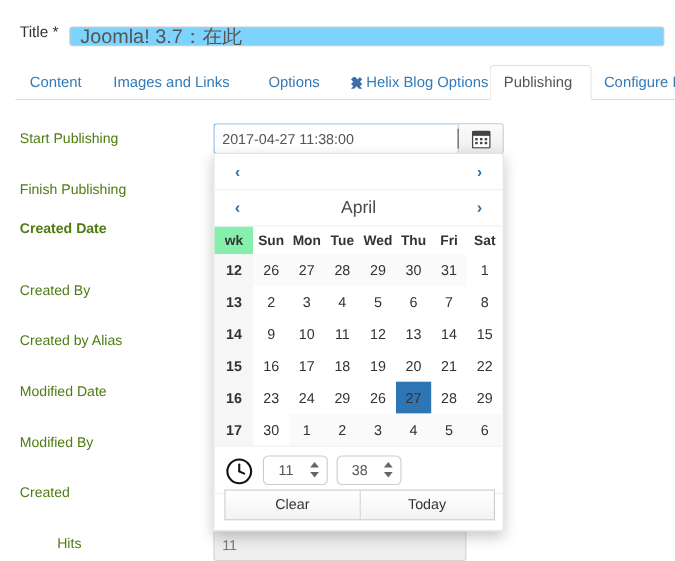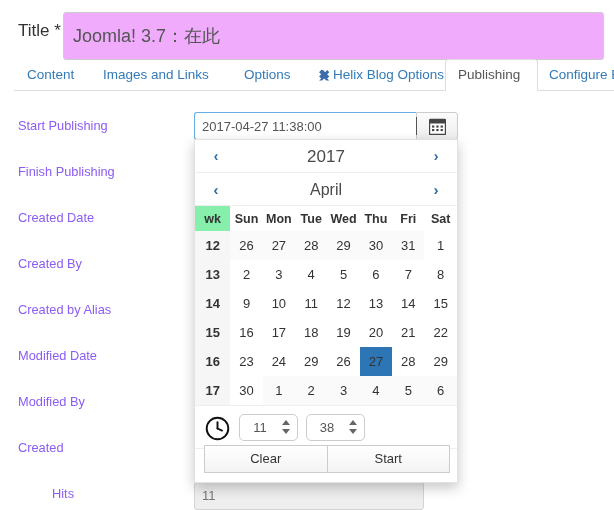--- a/index.html
+++ b/index.html
@@ -12,25 +12,25 @@
     overflow: hidden;
   }
   #page { position: relative; width: 614px; height: 510px; overflow: hidden; background:#fff; }
 
   
   #title-row {
     position: absolute; left: 0; top: 12px; width: 614px; height: 34px;
   }
   #title-label {
     position: absolute; left: 18px; top: 9px;
-    font-size: 17px; color: #333; white-space: nowrap;
+    font-size: 14px; color: #333; white-space: nowrap;
   }
   #title-input {
-    position: absolute; left: 63px; top: 0; width: 541px; height: 48px;
-    border: 1px solid #cccccc; border-radius: 3px; background: #f0abfc;
+    position: absolute; left: 63px; top: 12px; width: 541px; height: 18px;
+    border: 1px solid #cccccc; border-radius: 3px; background: #7dd3fc;
     padding: 0 9px; font-size: 18px; color: #555555;
     font-family: "Liberation Sans", sans-serif;
     line-height: 32px; outline: none;
   }
 
   
   #tabs {
     position: absolute; left: 0; top: 59px; width: 614px; height: 32px;
   }
   #tabs-underline {
@@ -50,21 +50,21 @@
     background: #ffffff;
     border: 1px solid #dddddd;
     border-bottom-color: #ffffff;
     z-index: 3;
   }
   .tab-icon { display:inline-block; vertical-align: -2px; margin-right: 3px; }
 
   
   .frow-label {
     position: absolute; left: 18px;
-    font-size: 12.8px; color: #8b5cf6; white-space: nowrap;
+    font-size: 12.8px; color: #4d7c0f; white-space: nowrap;
   }
 
   
   #start-pub-group {
     position: absolute; left: 194px; top: 112px; width: 264px; height: 28px;
     z-index: 4;
   }
   #start-pub-input {
     position: absolute; left: 0; top: 0; width: 222px; height: 28px;
     border: 1px solid #66afe9; border-right: none;
@@ -188,21 +188,21 @@
           <path d="M3.2 1.1 1.1 3.2l2.1 2.1L1.1 7.4 3.2 9.5 1.1 11.6h3l2.1-2.1 2.1 2.1h3L9.2 9.5l2.1-2.1-2.1-2.1 2.1-2.1-2.1-2.1-2.1 2.1-2.1-2.1z" fill="#3b6eaa"></path>
         </svg><span>Helix Blog Options</span></div>
       <div class="tab active" style="left: 445px; width: 93px;"><span>Publishing</span></div>
       <div class="tab" style="left: 536px; width: 90px;"><span>Configure E</span></div>
     </div>
   <div id="tabs-underline"></div>
 
   <div id="field-labels">
       <span class="frow-label" style="top: 118px;">Start Publishing</span>
       <span class="frow-label" style="top: 164px;">Finish Publishing</span>
-      <span class="frow-label" style="top: 210px;">Created Date</span>
+      <span class="frow-label" style="top: 200px; font-weight: bold;">Created Date</span>
       <span class="frow-label" style="top: 256px;">Created By</span>
       <span class="frow-label" style="top: 302px;">Created by Alias</span>
       <span class="frow-label" style="top: 348px;">Modified Date</span>
       <span class="frow-label" style="top: 394px;">Modified By</span>
       <span class="frow-label" style="top: 440px;">Created</span>
       <span class="frow-label" style="top: 486px; margin-left: 34px;">Hits</span>
     </div>
 
   <div id="start-pub-group">
     <input id="start-pub-input" type="text" value="2017-04-27 11:38:00" style="">
@@ -222,21 +222,20 @@
       </svg>
     </div>
   </div>
 
   <div id="hits-input">11</div>
 
   <div id="calendar">
 
     <div class="cal-nav" id="cal-year-row">
       <span class="arrow prev">‹</span>
-      <span class="cal-title">2017</span>
       <span class="arrow next">›</span>
     </div>
 
     <div class="cal-nav" id="cal-month-row">
       <span class="arrow prev">‹</span>
       <span class="cal-title">April</span>
       <span class="arrow next">›</span>
     </div>
 
     <table class="cal-grid">
@@ -339,17 +338,17 @@
       </div>
       <div class="spinner" id="spin-min">
         <span class="val">38</span>
         <span class="spin-up"></span>
         <span class="spin-down"></span>
       </div>
     </div>
 
     <div id="cal-buttons">
         <div class="cal-btn">Clear</div>
-        <div class="cal-btn">Start</div>
+        <div class="cal-btn">Today</div>
       </div>
   </div>
 
 </div>
 
 </body></html>

